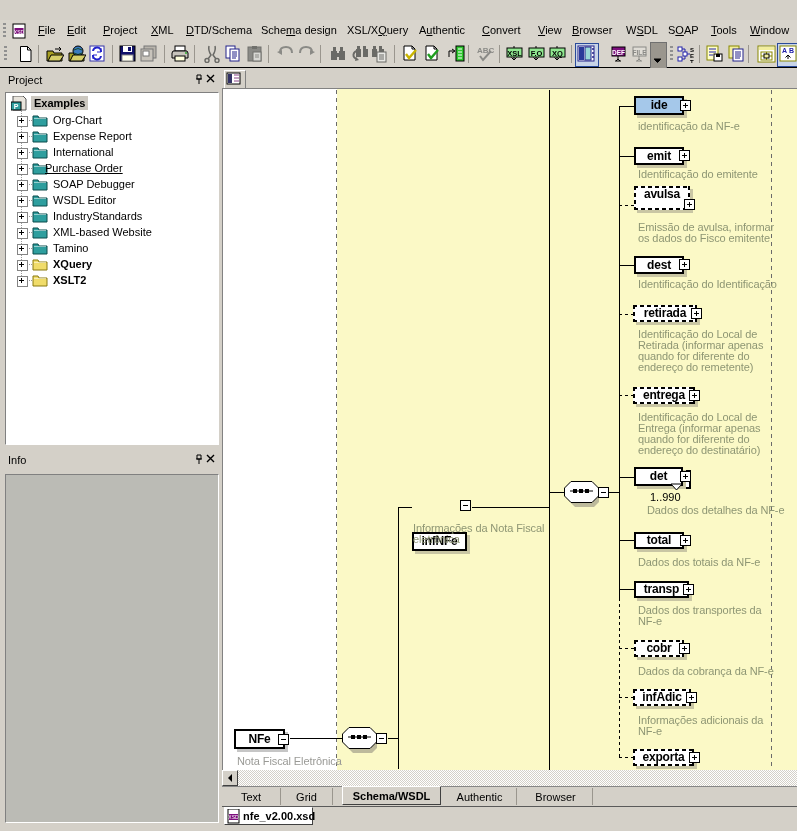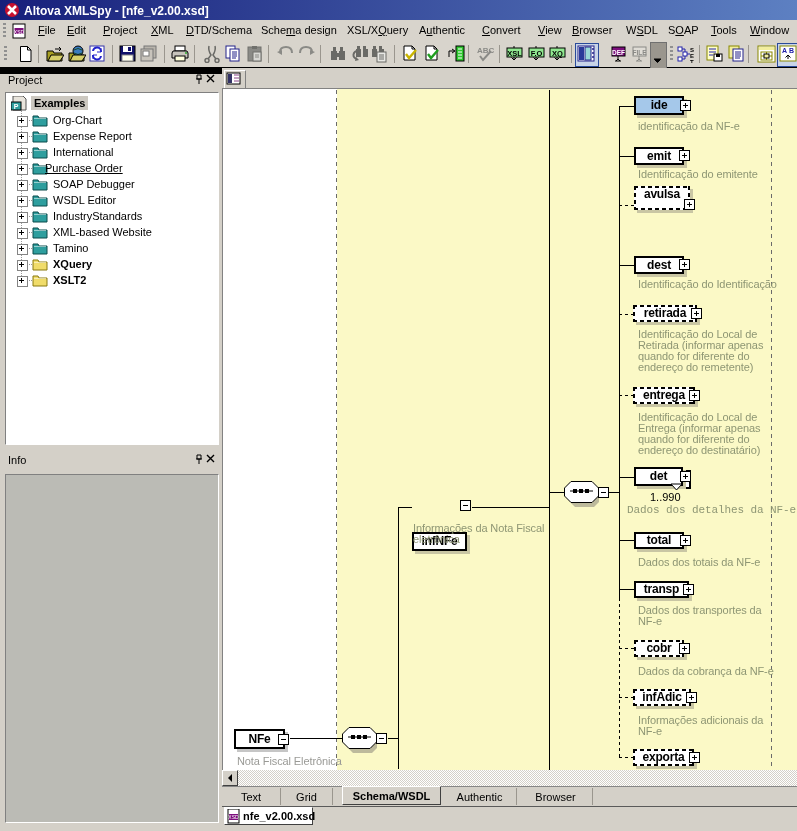--- a/index.html
+++ b/index.html
@@ -6,21 +6,21 @@
 #app{position:absolute;top:0;left:0;width:797px;height:831px;background:#d4d0c8;}
 .abs{position:absolute;}
 
 #title{top:0;left:0;width:797px;height:20px;background:linear-gradient(to right,#171f7b,#5d80c2);color:#fff;font-weight:bold;font-size:12px;}
 #title span{position:absolute;left:24px;top:4px;letter-spacing:0px;}
 
 #menubar{top:20px;left:0;width:797px;height:22px;background:#d8d4cc;border-bottom:1px solid #c0bcb4;}
 .menu{position:absolute;top:4px;font-size:11px;color:#000;}
 .menu u{text-decoration:underline;}
 
-#toolbar{top:42px;left:0;width:797px;height:25px;background:#d8d4cc;border-bottom:7px solid #000000;}
+#toolbar{top:42px;left:0;width:797px;height:25px;background:#d8d4cc;border-bottom:1px solid #000000;}
 .grip{position:absolute;top:4px;width:3px;height:16px;background:repeating-linear-gradient(to bottom,#909090 0 2px,transparent 2px 4px);}
 .tbsep{position:absolute;top:3px;width:1px;height:18px;background:#9a968e;}
 .tbtn{position:absolute;top:2px;width:20px;height:20px;}
 .tbtn svg{position:absolute;top:1px;left:1px;}
 
 .ptitle{font-size:11px;color:#000;}
 .sunken{border-top:1px solid #808080;border-left:1px solid #808080;border-bottom:1px solid #fff;border-right:1px solid #fff;}
 #projwin{top:92px;left:5px;width:212px;height:351px;background:#fff;}
 #infowin{top:474px;left:5px;width:212px;height:347px;background:#bbbbb5;}
 
@@ -47,27 +47,20 @@
 .desc{position:absolute;font-size:11px;line-height:11px;color:#8e9674;white-space:nowrap;letter-spacing:-0.1px;}
 .descw{position:absolute;font-size:11px;line-height:11px;color:#9a9a96;white-space:nowrap;letter-spacing:-0.1px;}
 
 #hscroll{top:770px;left:222px;width:575px;height:16px;background:#d4d0c8;background-image:repeating-conic-gradient(#ffffff 0deg 90deg,#d4d0c8 90deg 180deg,#ffffff 180deg 270deg,#d4d0c8 270deg 360deg);background-size:2px 2px;}
 #vtabs{top:786px;left:222px;width:575px;height:20px;background:#d4d0c8;border-top:1px solid #868686;}
 .vtab{position:absolute;top:1px;height:17px;font-size:11px;color:#000;text-align:center;border-right:1px solid #9a968e;padding-top:3px;box-sizing:border-box;}
 #ftabbar{top:806px;left:222px;width:575px;height:19px;background:#d4d0c8;border-top:1px solid #5a5a5a;}
 </style></head>
 <body>
 <div id="app">
-<div id="title" class="abs">
-      <svg class="abs" style="left:4px;top:2px" width="16" height="16">
-        <circle cx="8" cy="8" r="7" fill="#c8102e"></circle>
-        <path d="M4 4 L12 12 M12 4 L4 12" stroke="#fff" stroke-width="2.6"></path>
-      </svg>
-      <span>Altova XMLSpy - [nfe_v2.00.xsd]</span>
-    </div>
 
 <div id="menubar" class="abs">
 <div class="grip" style="left:3px;top:3px;"></div>
 <svg class="abs" style="left:11px;top:3px" width="17" height="16">
         <rect x="2" y="1" width="12" height="14" fill="#fff" stroke="#000"></rect>
         <rect x="3.5" y="5" width="9" height="6" fill="#7d0f7d"></rect>
         <text x="8" y="10.5" font-size="5" fill="#fff" text-anchor="middle" font-family="Liberation Sans">XSD</text>
       </svg>
 <span class="menu" style="left:38px"><u>F</u>ile</span>
 <span class="menu" style="left:67px"><u>E</u>dit</span>
@@ -558,24 +551,25 @@
 <div class="pm p" style="left:463px;top:603px;">
         <i></i>
         <b></b>
       </div>
 <div class="pm p" style="left:466px;top:663px;">
         <i></i>
         <b></b>
       </div>
 <div class="desc" style="left:415px;top:32px;">identificação da NF-e</div>
 <div class="desc" style="left:415px;top:80px;">Identificação do emitente</div>
+<div class="desc" style="left:415px;top:133px;">Emissão de avulsa, informar<br>os dados do Fisco emitente</div>
 <div class="desc" style="left:415px;top:190px;">Identificação do Identificação</div>
 <div class="desc" style="left:415px;top:240px;">Identificação do Local de<br>Retirada (informar apenas<br>quando for diferente do<br>endereço do remetente)</div>
 <div class="desc" style="left:415px;top:323px;">Identificação do Local de<br>Entrega (informar apenas<br>quando for diferente do<br>endereço do destinatário)</div>
-<div class="desc" style="left:404px;top:416px;font-family:Liberation Mono, monospace;">Dados dos detalhes da NF-e</div>
+<div class="desc" style="left:424px;top:416px;">Dados dos detalhes da NF-e</div>
 <div class="desc" style="left:415px;top:468px;">Dados dos totais da NF-e</div>
 <div class="desc" style="left:415px;top:516px;">Dados dos transportes da<br>NF-e</div>
 <div class="desc" style="left:415px;top:577px;">Dados da cobrança da NF-e</div>
 <div class="desc" style="left:415px;top:626px;">Informações adicionais da<br>NF-e</div>
 <div class="desc" style="left:190px;top:434px;">Informações da Nota Fiscal<br>eletrônica</div>
 <div class="descw" style="left:14px;top:667px;">Nota Fiscal Eletrônica</div>
 <div class="abs" style="left:427px;top:402px;font-size:11px;color:#000;">1..990</div>
     </div>
 
 <div id="hscroll" class="abs">

